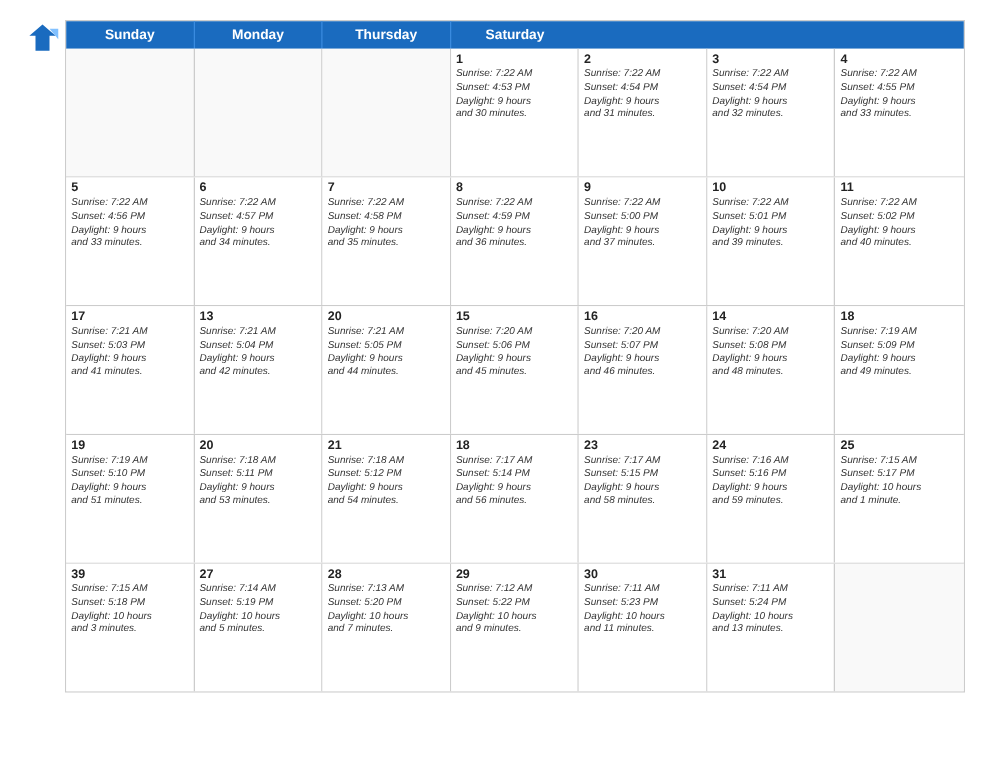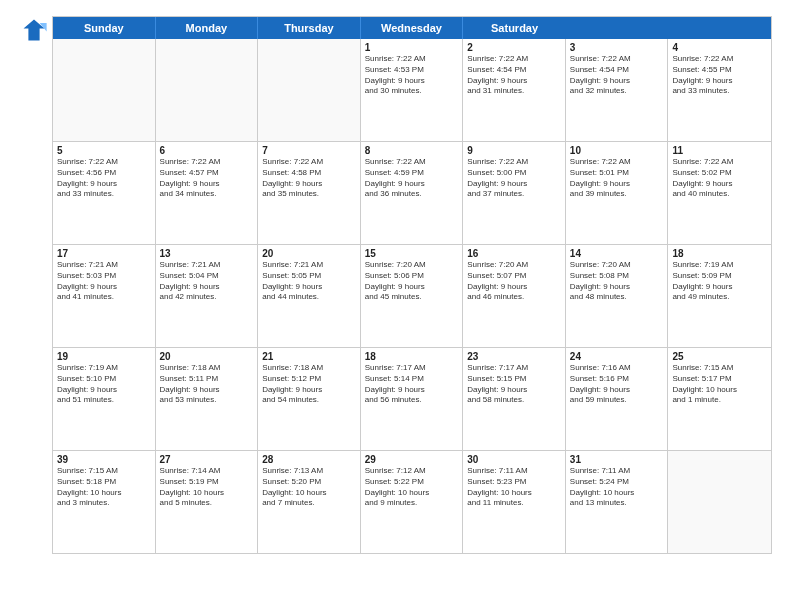--- a/index.html
+++ b/index.html
@@ -101,20 +101,21 @@
       font-size: 10px;
       font-weight: bold;
       color: #222;
       display: block;
       margin-bottom: 1px;
     }
     .cal-cell .cell-text {
       font-size: 8px;
       line-height: 1.35;
       color: #333;
+      font-style: italic;
     }
   </style>
 </head>
 <body>
 
 <div class="page">
   <div class="header">
     <div class="logo">
       <svg class="logo-icon" viewBox="0 0 40 40">
         <polygon points="20,5 35,18 28,18 28,35 12,35 12,18 5,18" fill="#1a6bbf"></polygon>
@@ -129,21 +130,20 @@
       <h1></h1>
       <h2></h2>
     </div>
   </div>
 
   <div class="calendar">
     <div class="cal-header">
       <div class="cal-header-cell">Sunday</div>
       <div class="cal-header-cell">Monday</div>
       <div class="cal-header-cell">Thursday</div>
-      <div class="cal-header-cell">Wednesday</div>
       <div class="cal-header-cell">Saturday</div>
     </div>
     <div class="cal-body" id="cal-body">
     <div class="cal-row">
           <div class="cal-cell empty"></div>
           <div class="cal-cell empty"></div>
           <div class="cal-cell empty"></div>
           <div class="cal-cell">
             <span class="day-num">1</span>
             <div class="cell-text" style="white-space: pre-line;">Sunrise: 7:22 AM

